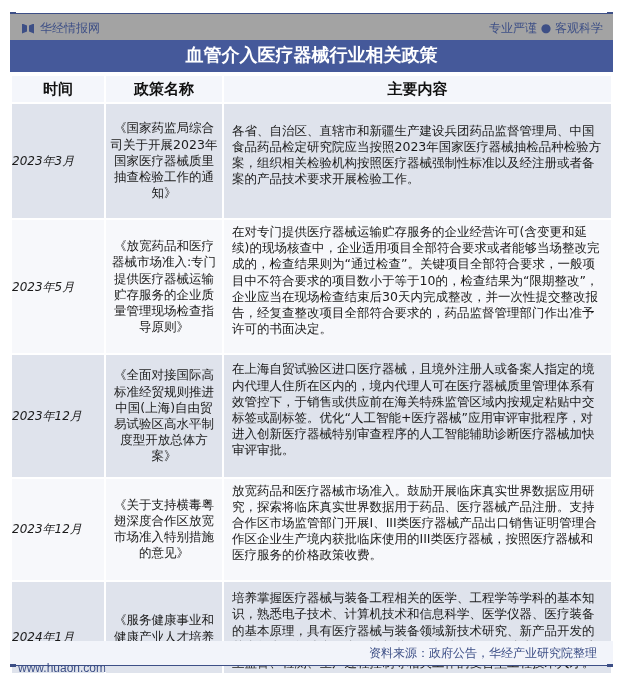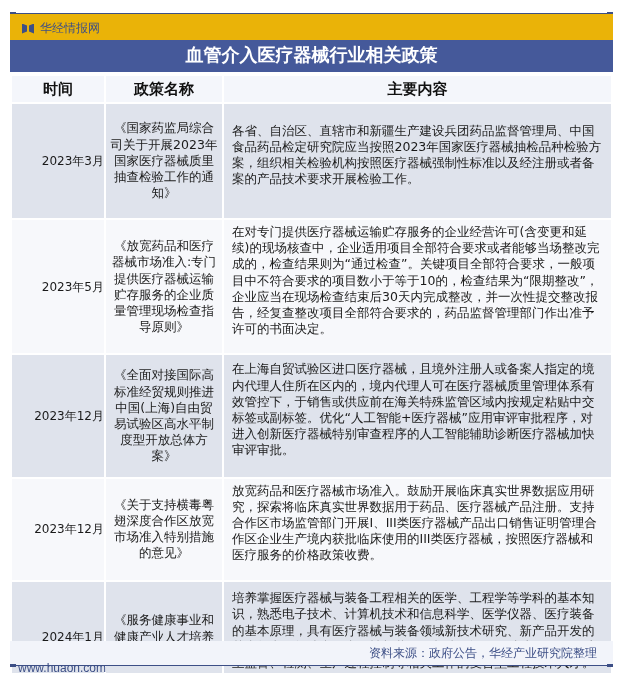--- a/index.html
+++ b/index.html
@@ -13,21 +13,21 @@
       position: absolute; left: 10px; top: 13px; width: 603px; height: 1px;
       background: #3d4f86;
     }
     .topline::before, .topline::after {
       content: ""; position: absolute; top: -1px; width: 6px; height: 3px; background: #3d4f86;
     }
     .topline::before { left: 0; }
     .topline::after { right: 0; }
     .header-bar {
       position: absolute; left: 10px; top: 14px; width: 603px; height: 26px;
-      background: #eab308;
+      background: #a3a3a3;
     }
     .brand { position: absolute; left: 12px; top: 6px; display: flex; align-items: center; gap: 6px; font-size: 12px; color: #3d4f86; }
     .brand-icon { width: 12px; height: 12px; position: relative; }
     .brand-icon::before, .brand-icon::after {
       content: ""; position: absolute; top: 1px; width: 5px; height: 10px; background: #3d4f86;
     }
     .brand-icon::before { left: 0; clip-path: polygon(0 0, 100% 20%, 100% 80%, 0 100%); }
     .brand-icon::after { right: 0; clip-path: polygon(0 20%, 100% 0, 100% 100%, 0 80%); }
     .slogan { position: absolute; right: 10px; top: 6px; font-size: 12px; color: #3d4f86; }
     .title-bar {
@@ -39,21 +39,21 @@
       position: absolute; left: 10px; top: 74px; width: 603px;
       border-collapse: separate; border-spacing: 2px 2px; table-layout: fixed;
     }
     th {
       font-family: "DejaVu Serif", "Liberation Serif", serif; font-weight: bold; font-size: 15px;
       height: 26px; background: #f4f6fb; color: #111; padding: 0;
     }
     td { padding: 0; font-size: 12.5px; line-height: 16.2px; color: #1a1a1a; }
     tr.shaded td { background: #dfe3ec; }
     tr.plain td { background: #f7f8fb; }
-    td.time { text-align: right; font-size: 12px; }
+    td.time { text-align: left; font-size: 12px; font-style: italic; }
     td.name { text-align: center; padding: 12px 4px; }
     td.content { text-align: left; padding: 4px 8px 16px 8px; }
     .footer {
       position: absolute; left: 10px; top: 641px; width: 603px; height: 24px;
       background: #f2f4fa;
     }
     .footer-url { position: absolute; left: 8px; top: 20px; font-size: 12px; color: #3d4f86; font-family: "Liberation Sans", sans-serif; }
     .footer-src { position: absolute; right: 16px; top: 4px; font-size: 12px; color: #3d4f86; }
     .bottomline {
       position: absolute; left: 10px; top: 665px; width: 603px; height: 1px; background: #3d4f86;
@@ -66,20 +66,21 @@
   </style>
 </head>
 <body>
 
 <div class="topline"></div>
 <div class="header-bar">
   <div class="brand">
     <span class="brand-icon"></span>
     <span>华经情报网</span>
   </div>
+  <div class="slogan">专业严谨 ● 客观科学</div>
 </div>
 
 <div class="title-bar">血管介入医疗器械行业相关政策</div>
 
 <table>
   <colgroup>
     <col style="width:92px">
     <col style="width:116px">
     <col>
   </colgroup>

